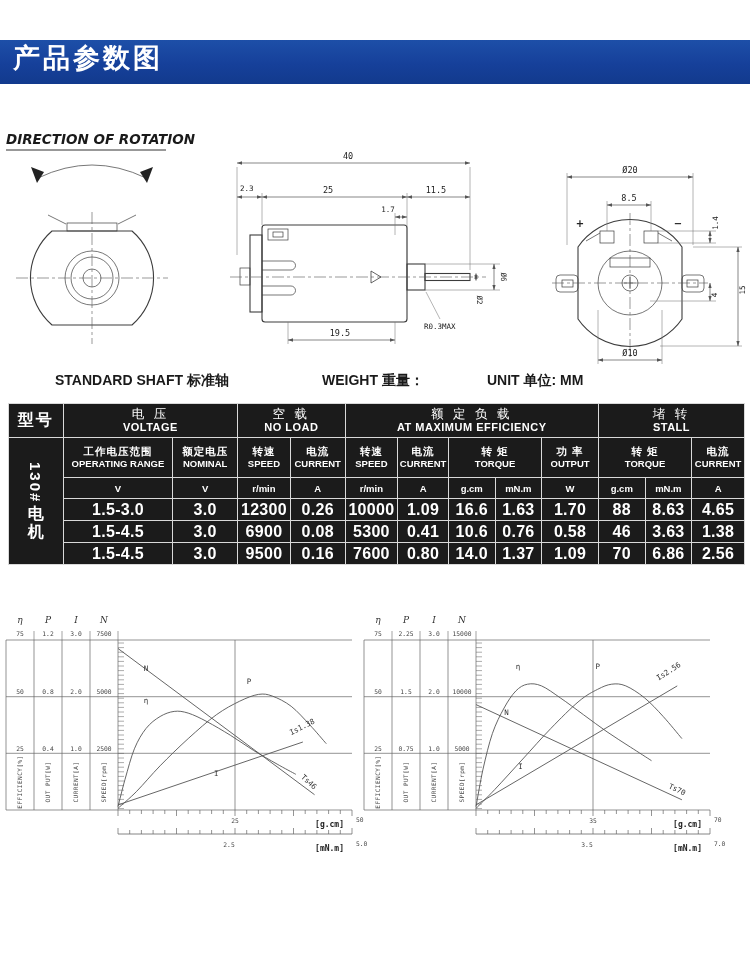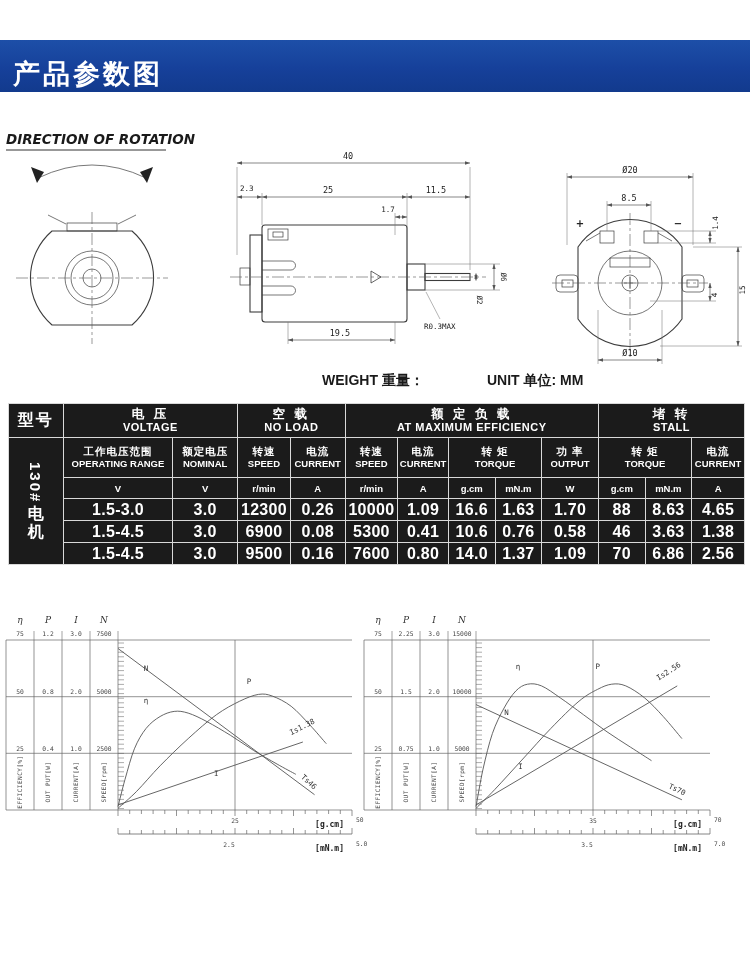--- a/index.html
+++ b/index.html
@@ -1,32 +1,32 @@
 <!DOCTYPE html>
 <html><head>
 <meta charset="utf-8">
 <style>
   html,body{margin:0;padding:0;background:#fff;}
   .page{position:relative;width:750px;height:956px;background:#fff;overflow:hidden;
         font-family:"Liberation Sans","DejaVu Sans",sans-serif;}
-  .banner{position:absolute;left:0;top:40px;width:750px;height:52px;
+  .banner{position:absolute;left:0;top:40px;width:750px;height:44px;
           background:linear-gradient(180deg,#1d4fa8 0%,#16409a 55%,#123a8d 100%);
-          display:flex;align-items:flex-end;}
+          display:flex;align-items:flex-start;}
   .banner span{color:#fff;font-size:27px;font-weight:bold;letter-spacing:3px;margin-left:13px;}
   .metarow{position:absolute;left:0;top:372px;width:750px;height:22px;color:#1a1a1a;
            font-size:14px;font-weight:600;}
   .metarow span{position:absolute;white-space:nowrap;}
   .m1{left:55px;} .m2{left:308px;margin-left:14px;} .m3{left:487px;}
   
   table.spec{position:absolute;left:8px;top:403px;width:737px;border-collapse:collapse;
              background:#1b1b1b;color:#fff;table-layout:fixed;}
   table.spec td{border:1px solid #d9d9d9;text-align:center;vertical-align:middle;
                 padding:0;overflow:hidden;}
   td.grp{height:33px;}
-  .gcn{font-size:12.5px;font-weight:bold;letter-spacing:3px;line-height:14px;}
+  .gcn{font-size:12.5px;font-weight:normal;letter-spacing:3px;line-height:14px;}
   .gen{font-size:11px;font-weight:bold;line-height:13px;letter-spacing:.5px;}
   td.hdr{height:39px;margin-top:40px;}
   .hcn{font-size:10.5px;font-weight:bold;line-height:13px;letter-spacing:1px;}
   .hen{font-size:9.5px;font-weight:bold;line-height:12px;}
   td.unit{height:20px;font-size:9.5px;font-weight:bold;}
   td.val{height:21px;font-size:16px;font-weight:bold;letter-spacing:.3px;}
   td.modelTop{font-size:16px;font-weight:bold;letter-spacing:2px;}
   td.modelSide{}
   .modelcol{display:flex;flex-direction:column;align-items:center;justify-content:center;gap:1px;}
   .v130{writing-mode:vertical-rl;text-orientation:sideways;font-size:15px;font-weight:bold;
@@ -188,20 +188,21 @@
       <text class="dt" x="177" y="190" transform="rotate(-90 177 190)" text-anchor="middle">4</text>
 
       <line class="xl" x1="58" y1="205" x2="58" y2="259"></line>
       <line class="xl" x1="122" y1="205" x2="122" y2="259"></line>
       <line class="dl" x1="58" y1="255" x2="122" y2="255" marker-start="url(#a3)" marker-end="url(#a3)"></line>
       <text class="dtb" x="90" y="251" text-anchor="middle">Ø10</text>
     </g>
   </svg>
 
   <div class="metarow">
+    <span class="m1">STANDARD SHAFT 标准轴</span>
     <span class="m2">WEIGHT 重量：</span>
     <span class="m3">UNIT 单位: MM</span>
   </div>
 
   <table class="spec">
     <colgroup>
       <col style="width:54px">
         <col style="width:108px">
         <col style="width:64px">
       <col style="width:52px">

